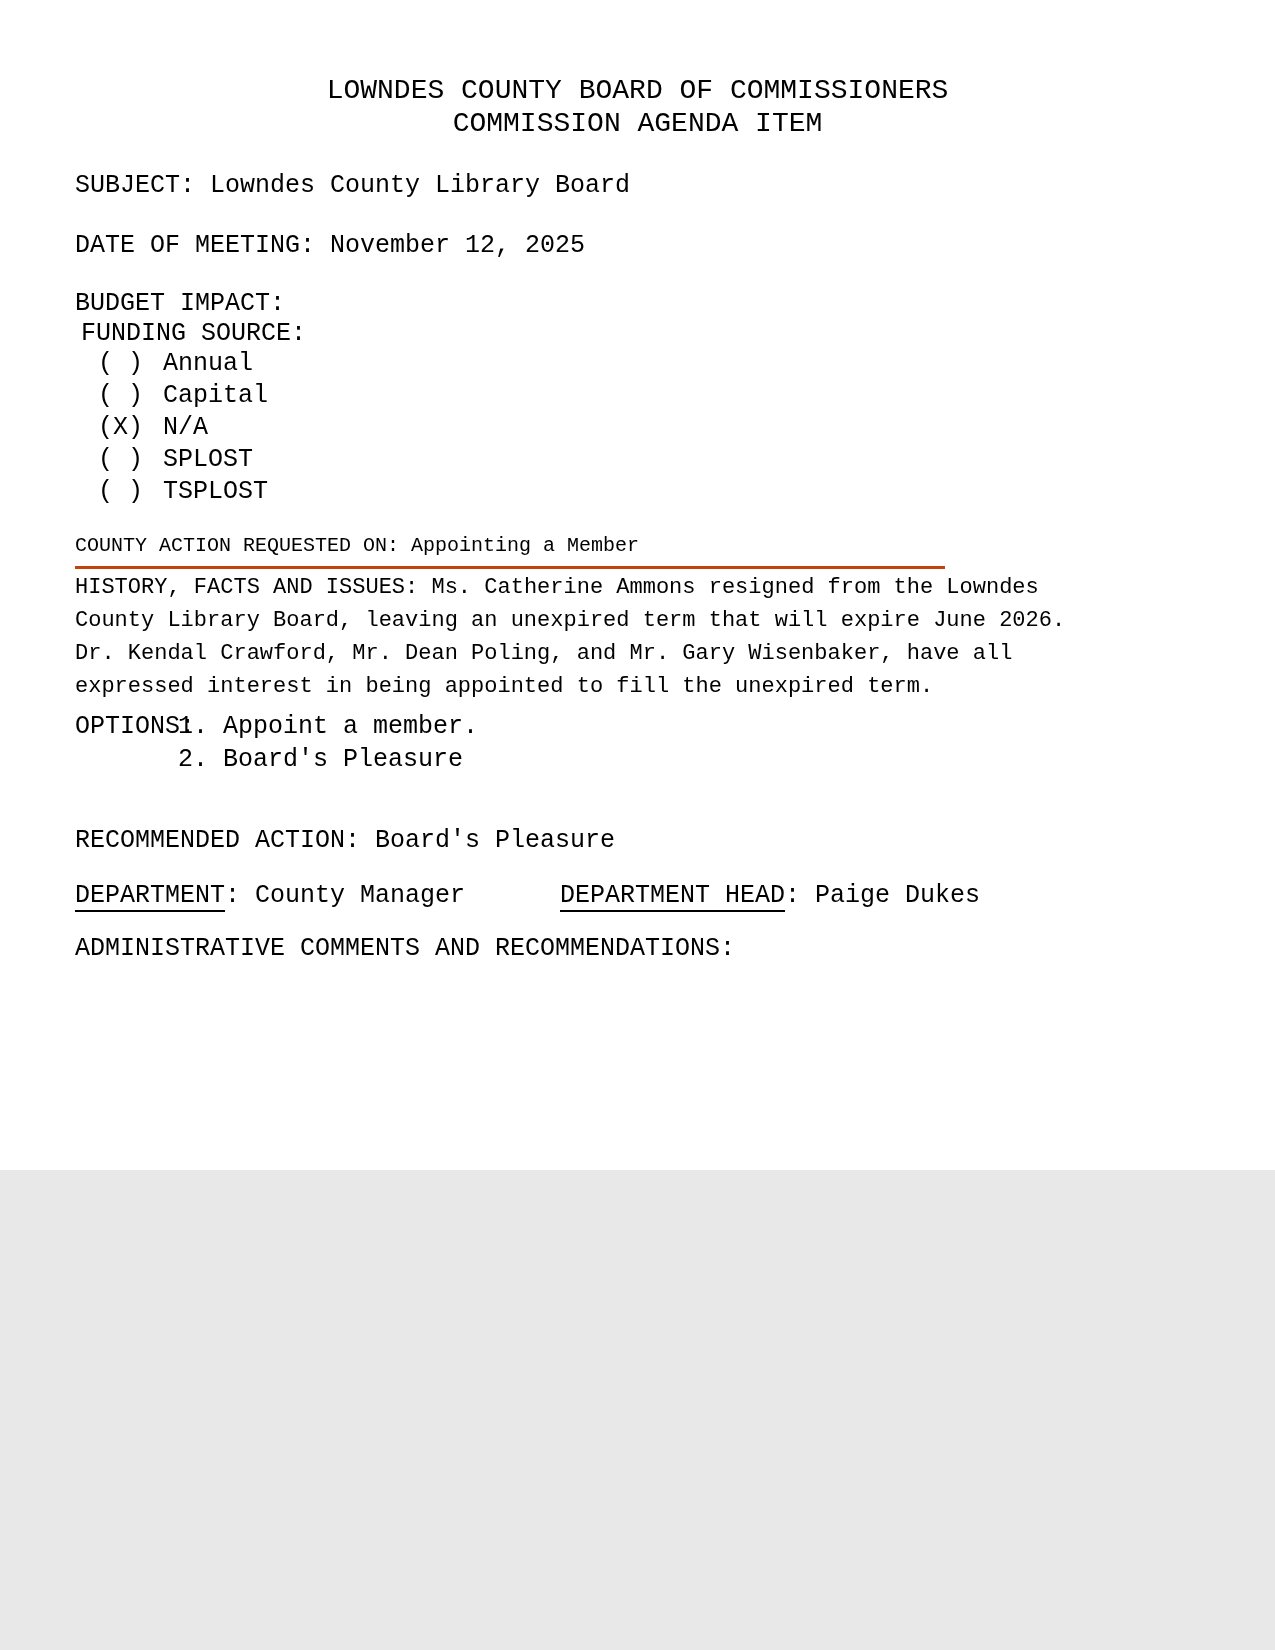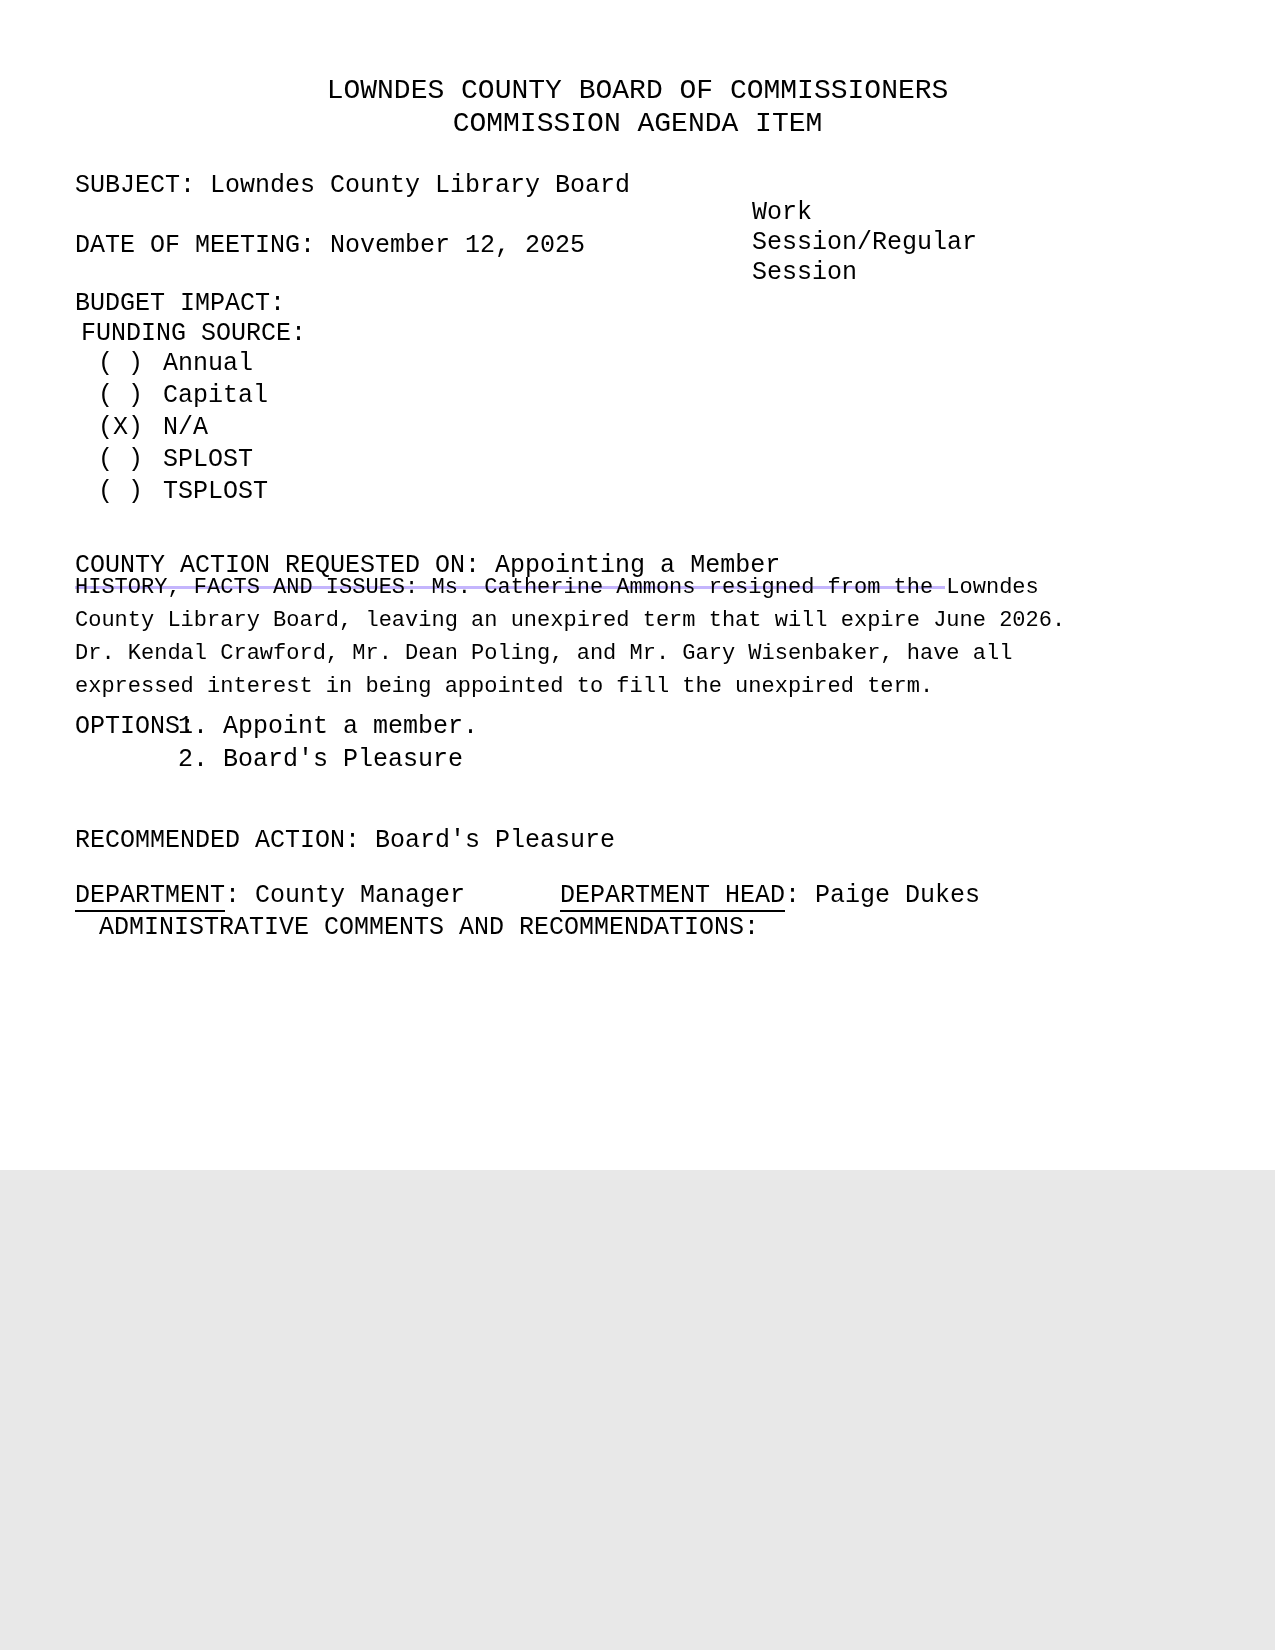--- a/index.html
+++ b/index.html
@@ -24,24 +24,24 @@
   .line{font-size:25px;line-height:31px;left:75px;white-space:nowrap;}
   .session-block{
     left:752px;top:198px;width:200px;
     font-size:25px;line-height:30px;
   }
   .funding-label{left:81px;}
   .funding-list{left:98px;top:348px;font-size:25px;}
   .funding-row{height:32px;line-height:32px;}
   .funding-mark{display:inline-block;width:50px;}
   .county-action{
-    left:75px;top:550px;
+    left:75px;top:530px;
     width:870px;
-    font-size:25px;line-height:31px;
-    border-bottom:3px solid #c4b5fd;
+    font-size:20px;line-height:31px;
+    border-bottom:3px solid #c2410c;
     padding-bottom:5px;
     white-space:nowrap;
   }
   .history{
     left:75px;top:571px;width:1025px;
     font-size:22px;line-height:33px;
   }
   .options-row{left:75px;top:710px;display:flex;font-size:25px;line-height:33px;}
   .options-label{width:103px;}
   .u{
@@ -61,25 +61,20 @@
   <div class="abs doc-title">
     <div>LOWNDES COUNTY BOARD OF COMMISSIONERS</div>
     <div>COMMISSION AGENDA ITEM</div>
   </div>
 
   <div class="abs line" style="top:170px;">
     <span>SUBJECT:</span>
     <span>Lowndes County Library Board</span>
   </div>
 
-  <div class="abs session-block">
-    <div>Work</div>
-    <div>Session/Regular</div>
-    <div>Session</div>
-  </div>
 
   <div class="abs line" style="top:230px;">
     <span>DATE OF MEETING:</span>
     <span>November 12, 2025</span>
   </div>
 
   <div class="abs line" style="top:288px;">
     <span>BUDGET IMPACT:</span>
   </div>
 
@@ -136,17 +131,17 @@
   <div class="abs line" style="top:825px;">
     <span>RECOMMENDED ACTION:</span>
     <span>Board's Pleasure</span>
   </div>
 
   <div class="abs line dept-right">
     <span class="u">DEPARTMENT HEAD</span><span>:</span>
     <span>Paige Dukes</span>
   </div>
 
-  <div class="abs line" style="top:912px;margin-left:24px;">
+  <div class="abs line" style="top:933px;">
     <span>ADMINISTRATIVE COMMENTS AND RECOMMENDATIONS:</span>
   </div>
 
 </div>
 
 </body></html>

